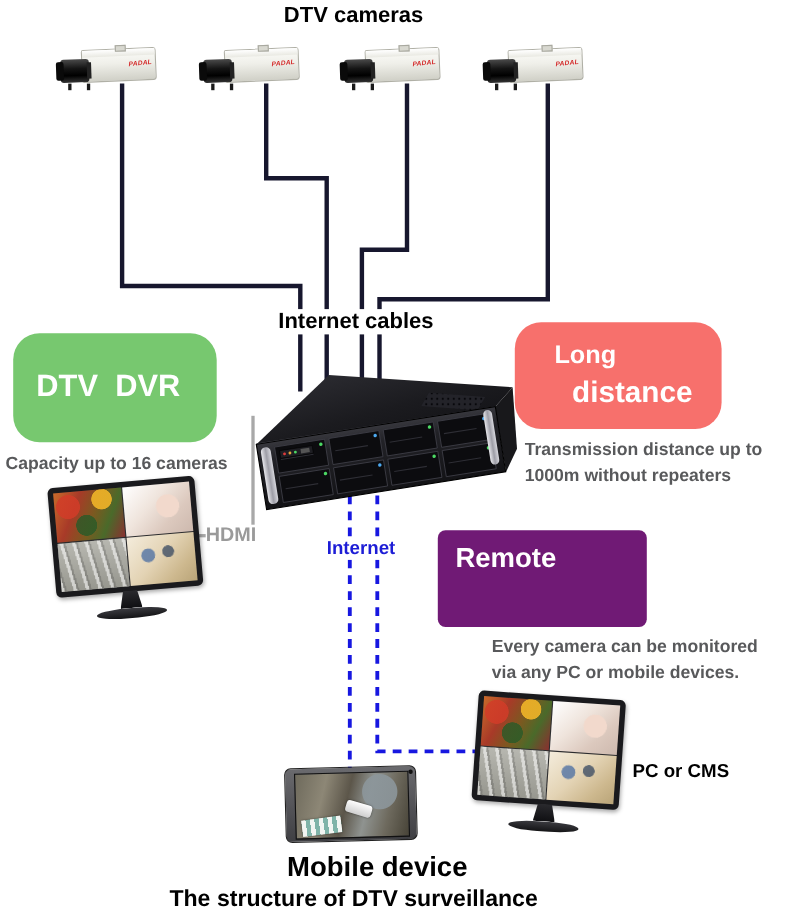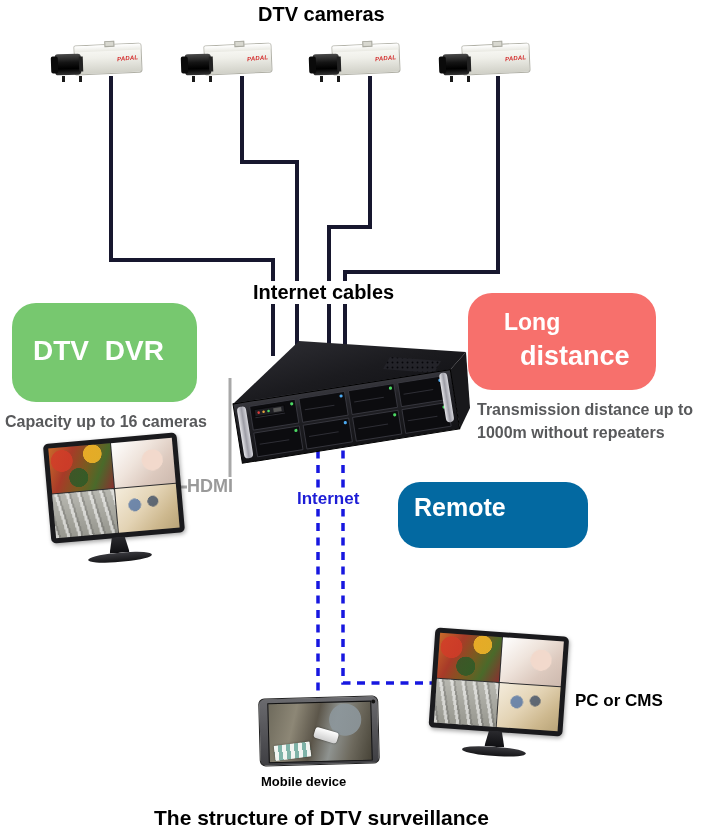--- a/index.html
+++ b/index.html
@@ -6,31 +6,31 @@
   #canvas{position:relative;width:719px;height:839px;background:#ffffff;overflow:hidden;
           font-family:"Liberation Sans",sans-serif;}
 
   
   .lbl{position:absolute;font-weight:bold;white-space:nowrap;}
   #lbl-dtv-cameras{left:258px;top:3px;font-size:20px;color:#000;z-index:6;}
   #lbl-coax{left:250px;top:281px;font-size:20px;color:#000;background:#fff;padding:0 3px;z-index:6;}
   #lbl-hdmi{left:187px;top:476px;font-size:18px;color:#9a9a9a;z-index:6;}
   #lbl-internet{left:295px;top:469px;font-size:17px;color:#1d1dd6;background:#fff;padding:0 2px;z-index:6;margin-top:20px;}
   #lbl-pc{left:575px;top:691px;font-size:17px;color:#000;z-index:6;}
-  #lbl-mobile{left:261px;top:774px;font-size:13px;color:#000;z-index:6;}
+  #lbl-mobile{left:261px;top:774px;font-size:25px;color:#000;z-index:6;}
   #title-bottom{left:154px;top:806px;font-size:21px;color:#000;z-index:6;}
 
   
   .callout{position:absolute;border-radius:24px;color:#fff;font-weight:bold;z-index:5;}
   #box-dvr{left:12px;top:303px;width:185px;height:99px;background:#77C86F;}
   #box-dvr .t1{padding:32px 12px 0 0;text-align:center;font-size:28px;word-spacing:8px;}
   #box-long{left:468px;top:293px;width:188px;height:97px;background:#F7706C;}
   #box-long .t1{padding:12px 0 0 36px;font-size:23px;line-height:34px;}
   #box-long .t2{padding:0 0 0 52px;font-size:27px;line-height:34px;}
-  #box-remote{left:398px;top:482px;width:190px;height:66px;background:#0369a1;border-radius:22px;}
+  #box-remote{left:398px;top:482px;width:190px;height:88px;background:#701a75;border-radius:7px;}
   #box-remote .t1{padding:10px 0 0 16px;font-size:25px;line-height:30px;}
   #box-remote .t2{padding:0 0 0 84px;font-size:25px;line-height:30px;}
 
   .caption{position:absolute;font-weight:bold;color:#58595b;font-size:16px;line-height:23px;z-index:5;}
   #cap-dvr{left:5px;top:410px;width:222px;}
   #cap-long{left:477px;top:398px;}
   #cap-remote{left:447px;top:577px;}
 
   
   .camera{position:absolute;top:40px;width:92px;height:46px;z-index:2;}
@@ -244,20 +244,24 @@
     <div>Transmission distance up to</div>
     <div>1000m without repeaters</div>
   </div>
 
   <div class="lbl" id="lbl-hdmi">HDMI</div>
   <div class="lbl" id="lbl-internet">Internet</div>
 
   <div class="callout" id="box-remote">
     <div class="t1">Remote</div>
   </div>
+  <div class="caption" id="cap-remote">
+    <div>Every camera can be monitored</div>
+    <div>via any PC or mobile devices.</div>
+  </div>
 
   <div class="monitor" id="monitor-main">
     <div class="mon-screen">
       <div class="mon-grid">
         <div class="quad q-market"></div>
         <div class="quad q-baby"></div>
         <div class="quad q-parking"></div>
         <div class="quad q-office"></div>
       </div>
     </div>

